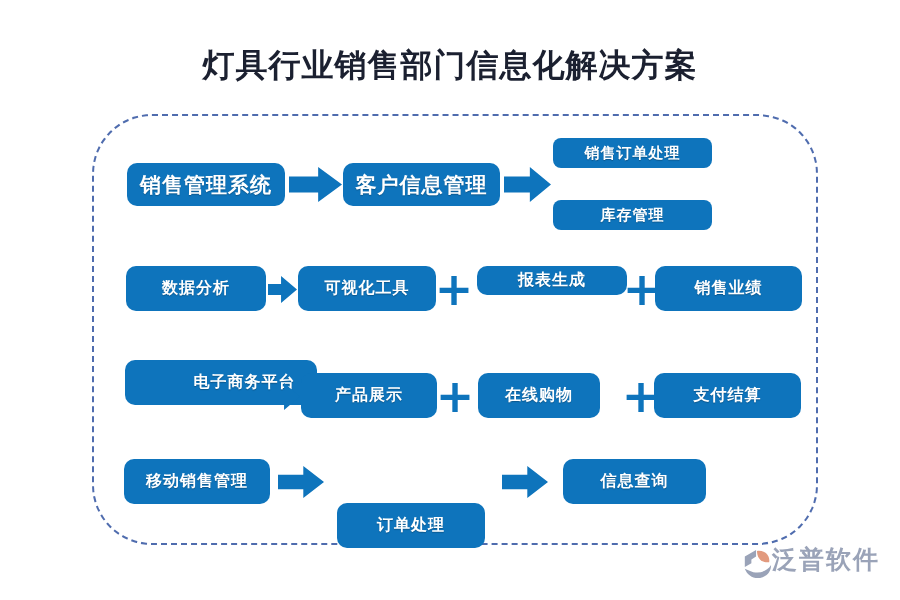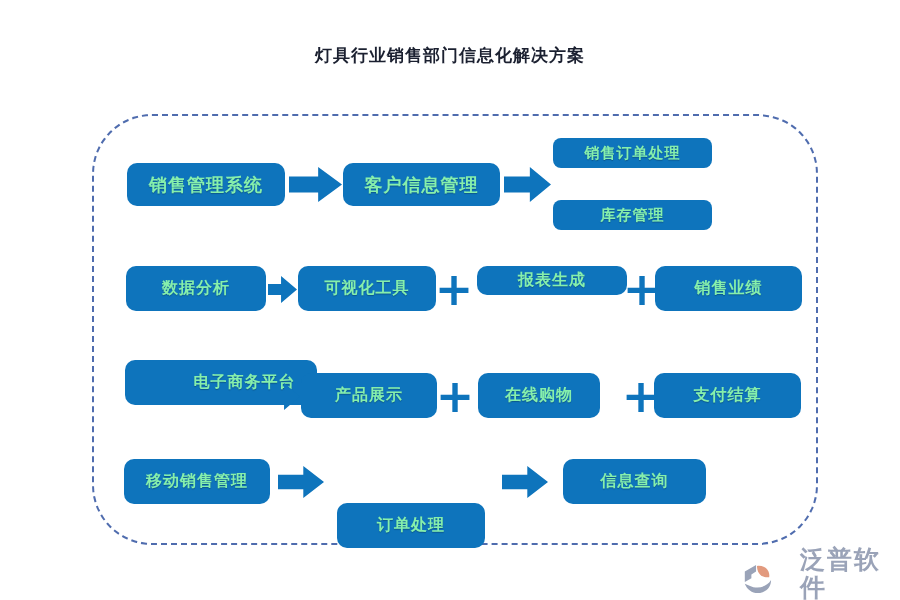--- a/index.html
+++ b/index.html
@@ -3,52 +3,52 @@
 <meta charset="utf-8">
 <style>
   html,body{margin:0;padding:0;}
   body{
     width:900px;height:600px;position:relative;background:#ffffff;
     font-family:"DejaVu Sans","Liberation Sans",sans-serif;overflow:hidden;
   }
   .title{
     position:absolute;top:44px;left:0;width:900px;text-align:center;
     font-family:"DejaVu Serif","Liberation Serif",serif;
-    font-size:17px;font-weight:bold;color:#1b2030;letter-spacing:1px;
+    font-size:32px;font-weight:bold;color:#1b2030;letter-spacing:1px;
   }
   .frame{
     position:absolute;left:92px;top:114px;width:722px;height:427px;
     border:2px dashed #4f6cae;border-radius:60px;
   }
   .node{
-    position:absolute;background:#0e74bc;color:#86efac;
+    position:absolute;background:#0e74bc;color:#ffffff;
     display:flex;align-items:center;justify-content:center;
     font-weight:bold;border-radius:10px;
     text-shadow:0 1px 1px rgba(0,0,0,.25);
     font-size:16px;letter-spacing:1px;white-space:nowrap;
   }
   .node.sm{border-radius:8px;font-size:15px;}
-  .node.lg{font-size:18px;}
+  .node.lg{font-size:21px;}
   .arrow{
     position:absolute;background:#0e74bc;
     clip-path:polygon(0 27%,55% 27%,55% 0,100% 50%,55% 100%,55% 73%,0 73%);
   }
   .arrow.small{
     clip-path:polygon(0 30%,45% 30%,45% 0,100% 50%,45% 100%,45% 70%,0 70%);
   }
   .plus{
     position:absolute;color:#0e74bc;font-weight:900;font-size:46px;
     line-height:0;display:flex;align-items:center;justify-content:center;
     width:34px;height:34px;
     font-family:"DejaVu Sans",sans-serif;
   }
   .footer{
     position:absolute;right:8px;bottom:2px;width:150px;height:52px;
   }
-  .brand-row{display:flex;align-items:flex-end;gap:28px;}
+  .brand-row{display:flex;align-items:flex-start;}
   .brand-icon{margin-top:2px;}
   .brand-name{
     font-size:25px;font-weight:bold;color:#9aa3b8;letter-spacing:2px;
     font-family:"DejaVu Serif","Liberation Serif",serif;line-height:1.1;
   }
   .brand-url{
     font-size:13px;font-weight:bold;color:#e0917c;margin-top:-2px;
     text-align:center;letter-spacing:0.5px;
   }
 </style>

